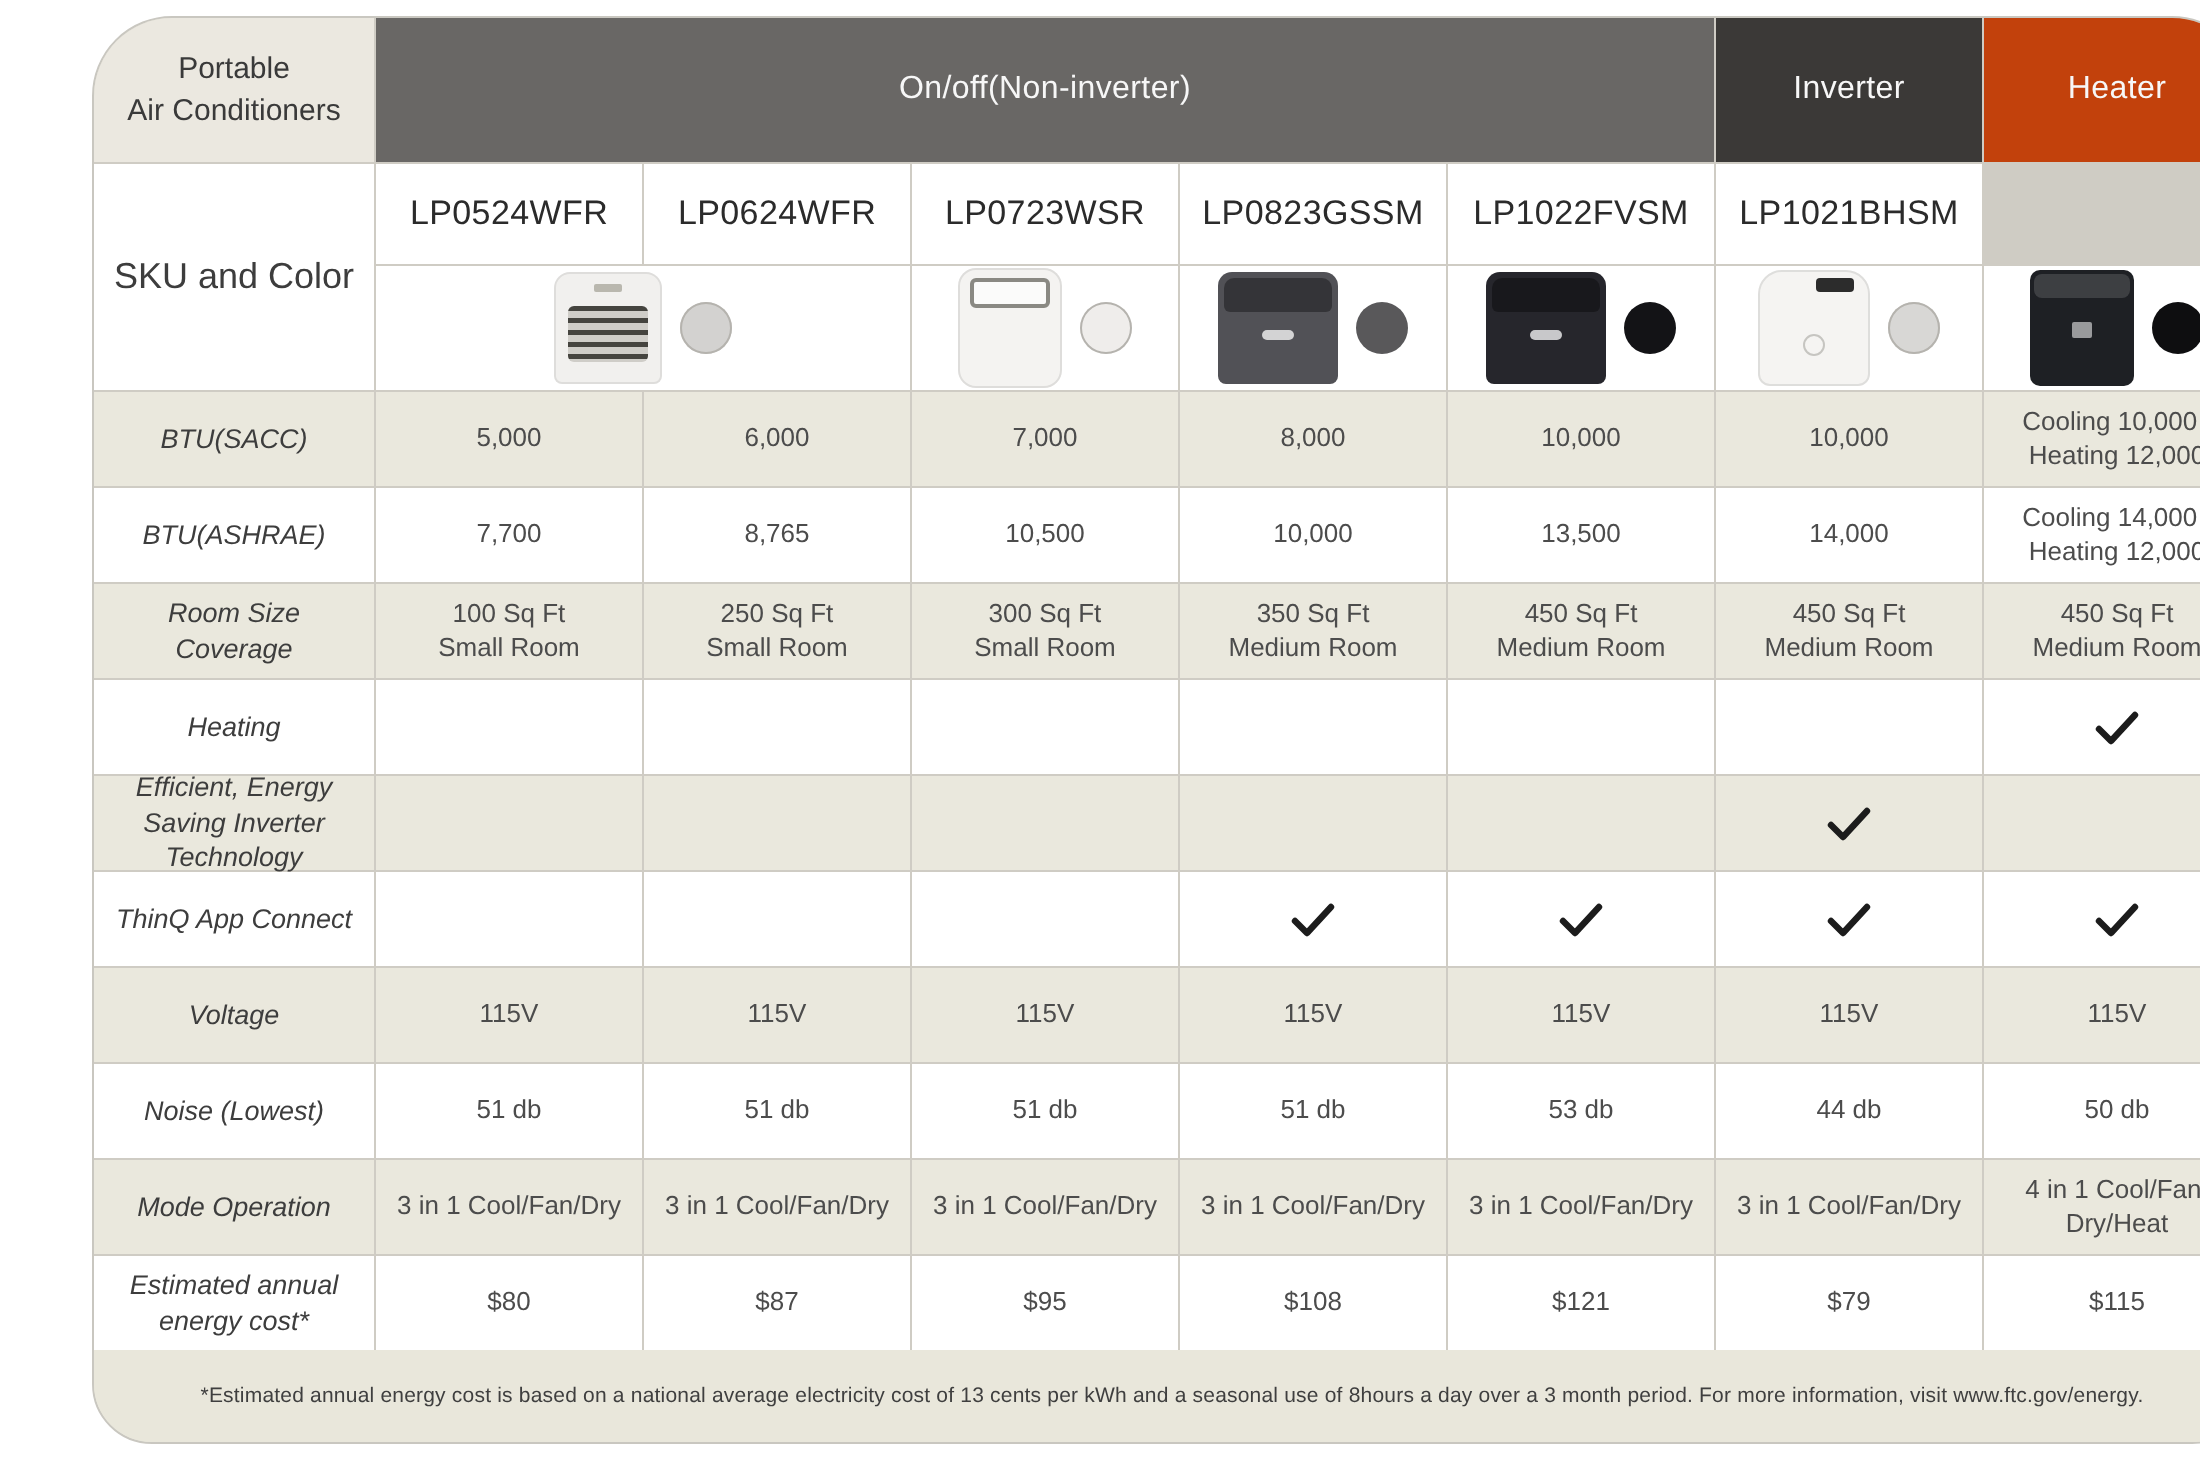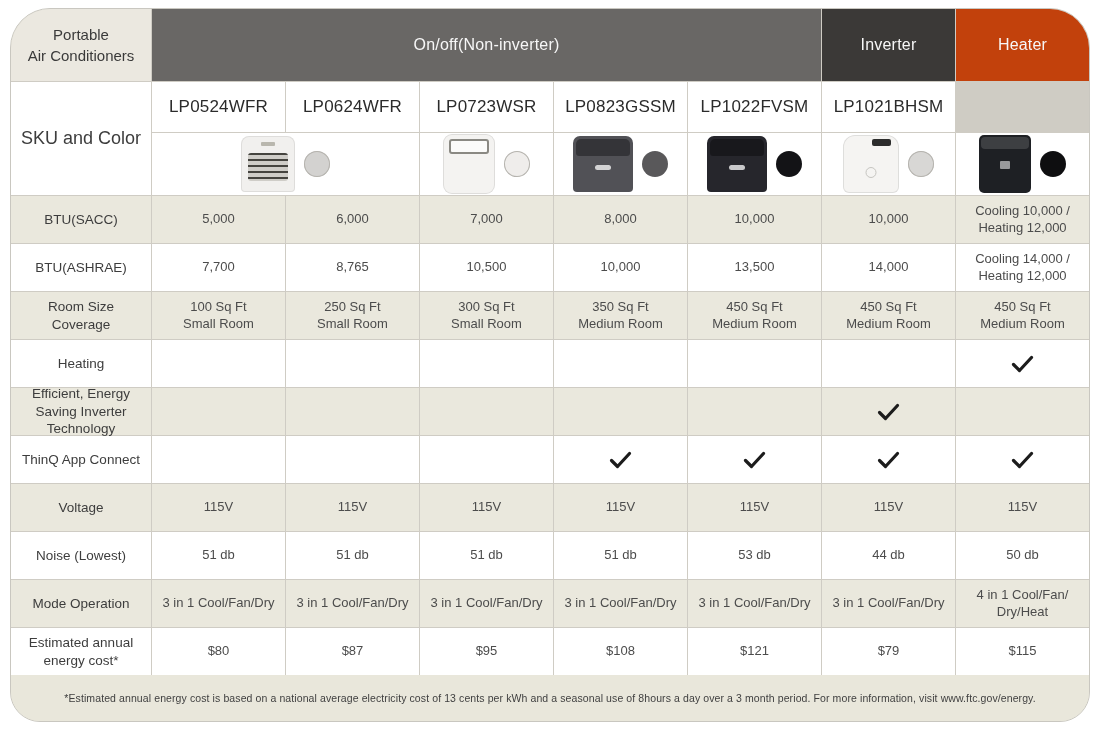--- a/index.html
+++ b/index.html
@@ -1,17 +1,17 @@
 <!DOCTYPE html>
 <html><head>
 <meta charset="utf-8">
 <style>
   * { box-sizing: border-box; margin: 0; padding: 0; }
   html,body { width: 1100px; height: 730px; background: #ffffff; font-family: "Liberation Sans", sans-serif; }
-  .page { width: 876px; height: 730px; padding: 8px 10px; }
+  .page { width: 876px; height: 730px; padding: 8px 10px; margin-left: 36px; }
   .card {
     width: 1080px; height: 714px;
     border: 1px solid #c9c7c0;
     border-radius: 40px 40px 30px 30px;
     overflow: hidden;
     display: flex; flex-direction: column;
     background: #e9e7db;
   }
   .grid {
     display: grid;
@@ -27,21 +27,21 @@
     padding: 2px 6px;
     color: #4c4c4c; font-size: 13px; line-height: 1.3;
     white-space: pre-line;
   }
   .corner { background: #ebe8e0; color: #3a3a3a; font-size: 15px; line-height: 1.4; }
   .band { color: #f7f7f7; font-size: 16px; letter-spacing: .2px; }
   .span5 { grid-column: span 5; }
   .span2 { grid-column: span 2; }
   .skuLabel { grid-row: span 2; background: #fff; color: #3d3d3d; font-size: 18px; }
   .sku { font-size: 17px; color: #2b2b2b; letter-spacing: .2px; }
-  .lbl { color: #3d3d3d; font-size: 13.5px; padding: 2px 8px; }
+  .lbl { color: #3d3d3d; font-size: 13.5px; padding: 2px 8px; font-style: italic; }
   .row { display: contents; }
   .row-beige > .cell { background: #eae8dd; }
   .row-white > .cell { background: #ffffff; }
   .check { width: 27px; height: 24px; }
   
   .photo { gap: 9px; }
   .unit { position: relative; flex: 0 0 auto; }
   .dot { width: 26px; height: 26px; border-radius: 50%; flex: 0 0 auto; }
   .dot.ring { box-shadow: inset 0 0 0 1px #b5b3ae; }
   .p0 .unit { width: 54px; height: 56px; border-radius: 8px 8px 4px 4px; box-shadow: inset 0 0 0 1px rgba(0,0,0,.08); }

